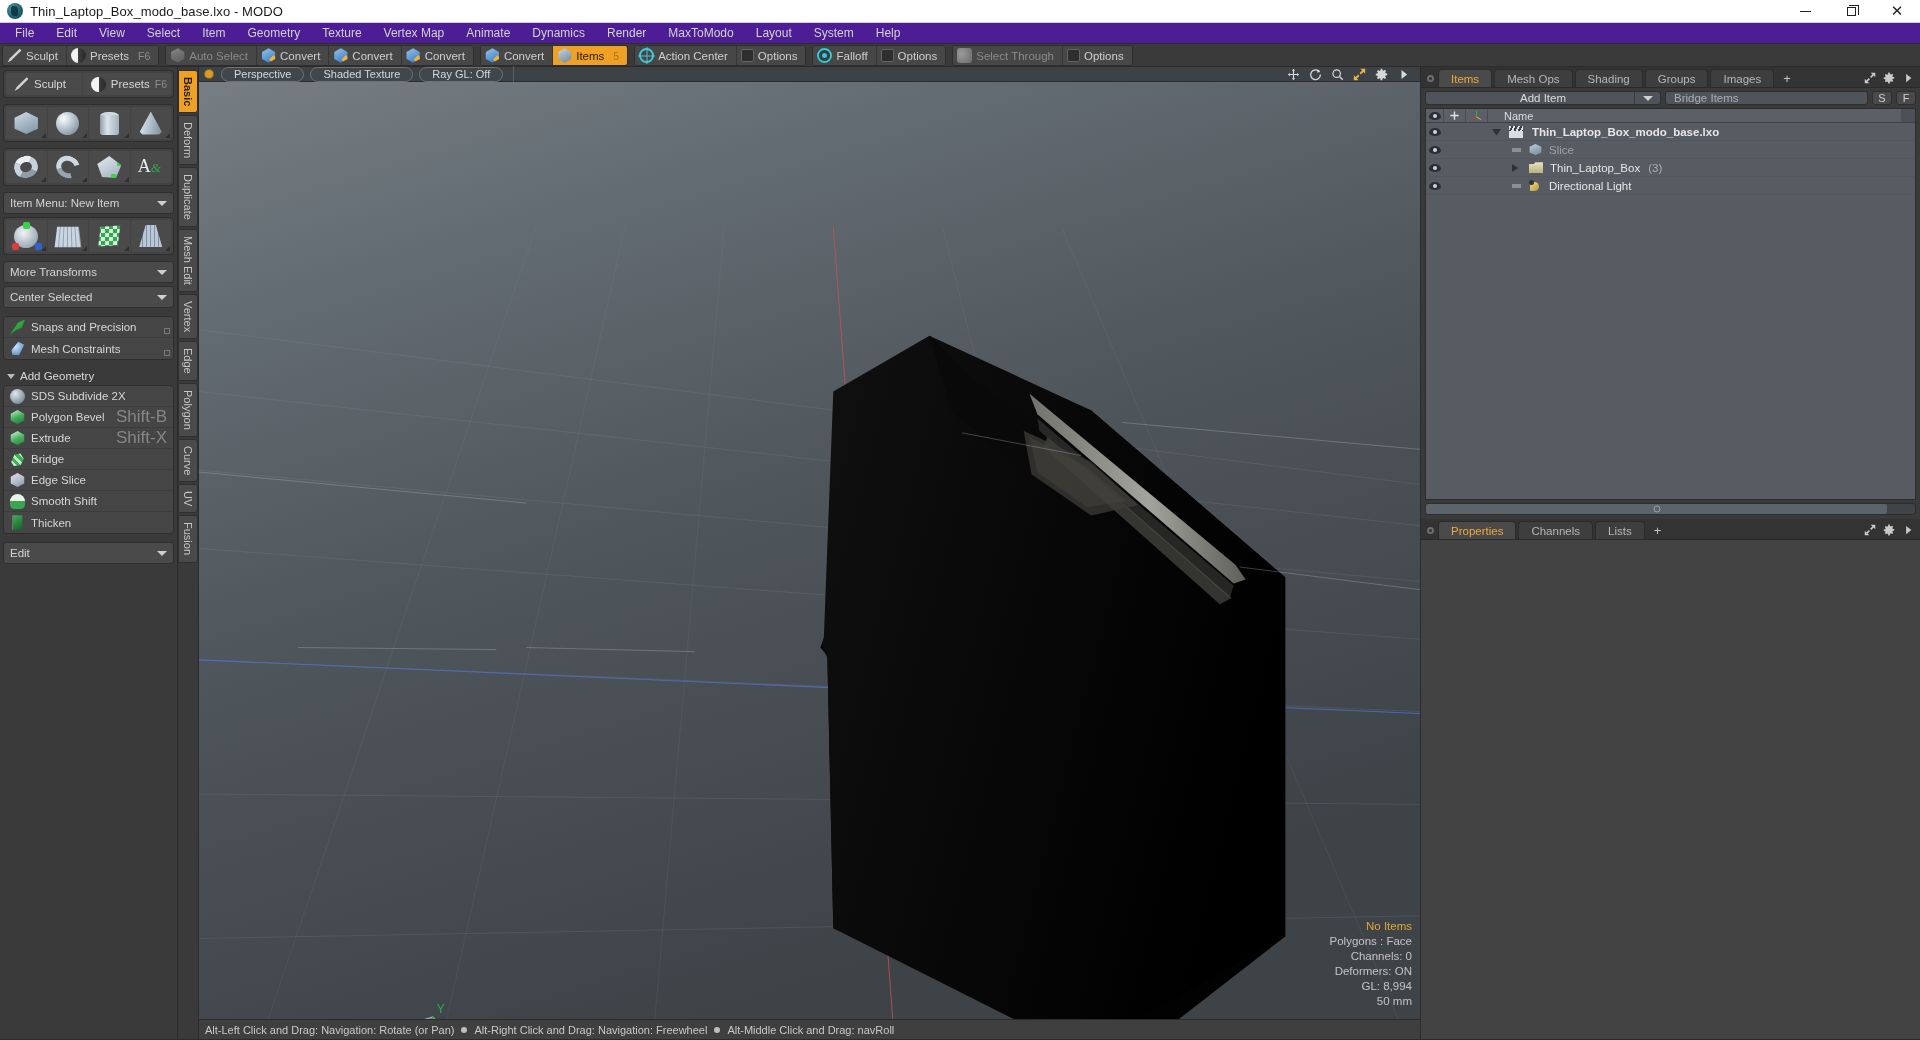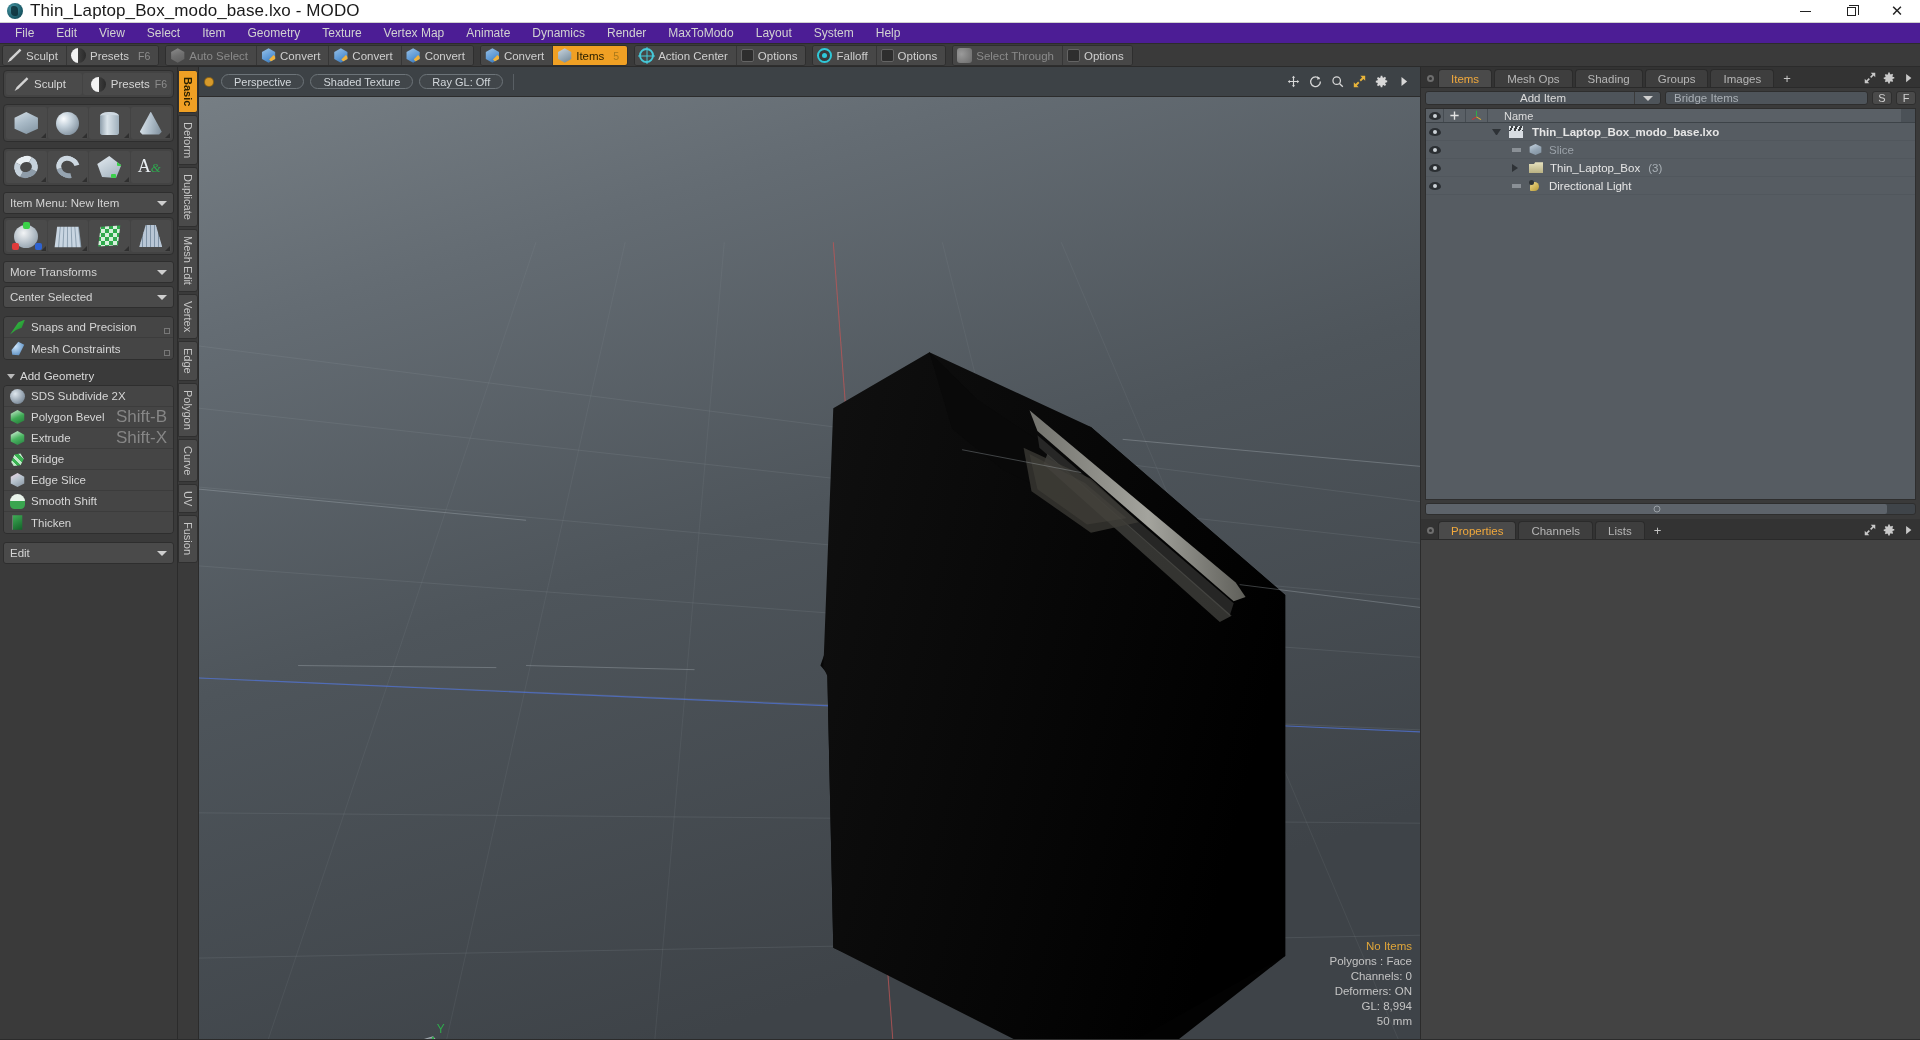--- a/index.html
+++ b/index.html
@@ -20,21 +20,21 @@
   .tb-icon {
     width: 16px; height: 16px; margin-left: 7px; margin-right: 7px;
     border-radius: 50%;
     background: radial-gradient(circle at 35% 35%, #4a9aa8 0%, #1d5f6c 60%, #0d3a44 100%);
     position: relative; flex: 0 0 auto;
   }
   .tb-icon::after{
     content:""; position:absolute; left:4px; top:3px; width:7px; height:10px;
     background:#0c2f38; border-radius: 2px 4px 2px 4px; opacity:.85;
   }
-  .tb-title { font-size: 17px; color: #1a1a1a; flex: 1; letter-spacing: .1px; }
+  .tb-title { font-size: 13px; color: #1a1a1a; flex: 1; letter-spacing: .1px; }
   .tb-controls { display: flex; height: 23px; }
   .tb-btn {
     width: 46px; height: 23px; display: flex; align-items: center; justify-content: center;
     color: #222; font-size: 13px; line-height: 1;
   }
   .glyph-min { width: 11px; height: 1px; background: #222; }
   .glyph-max { width: 9px; height: 9px; border: 1px solid #222; position: relative; }
   .glyph-max::before{ content:""; position:absolute; left:1px; top:-3px; width:9px; height:9px;
      border:1px solid #222; border-bottom:none; border-left:none; }
   .glyph-close { font-size: 15px; line-height: 13px; font-family:"DejaVu Sans",sans-serif; }
@@ -191,21 +191,21 @@
     writing-mode: vertical-rl; text-orientation: mixed;
     font-size: 11px; color:#c8c8c8; background:#4a4a4a; border:1px solid #2f2f2f;
     border-radius: 0 3px 3px 0; margin-bottom:2px; padding:6px 2px;
     display:flex; align-items:center; justify-content:center; white-space:nowrap;
   }
   .vtab.active { background:#f0a024; color:#2a2000; font-weight:bold; }
 
   
   .viewport-wrap { flex:1; display:flex; flex-direction:column; background:#3a3a3a;
      border-right:1px solid #2b2b2b; }
-  .vp-header { height:30px; background:#3d4246; display:flex; align-items:center;
+  .vp-header { height:15px; background:#3d4246; display:flex; align-items:center;
      padding:0 6px; gap:6px; border-bottom:1px solid #2c2c2c; }
   .vp-dot { width:8px;height:8px;border-radius:50%;background:#d79a2b;
      box-shadow:0 0 0 1px #8a6418; margin-right:2px;}
   .vp-pill { height:15px; padding:0 12px; border:1px solid #6d7479; border-radius:8px;
      display:flex; align-items:center; font-size:11px; color:#d3d8dc; background:#41464a;}
   .vp-div { width:1px; height:16px; background:#595f64; margin-left:4px;}
   .vp-tools { margin-left:auto; display:flex; align-items:center; gap:9px; padding-right:4px;}
   .vt-ic { width:13px;height:13px; position:relative; }
 
   .viewport { flex:1; position:relative; overflow:hidden;
@@ -687,20 +687,27 @@
         <div class="vp-stats">
           <div class="first">No Items</div>
           <div>Polygons : Face</div>
           <div>Channels: 0</div>
           <div>Deformers: ON</div>
           <div>GL: 8,994</div>
           <div>50 mm</div>
         </div>
       </div>
 
+      <div class="vp-status">
+        <span>Alt-Left Click and Drag: Navigation: Rotate (or Pan)</span>
+        <span class="sep-dot"></span>
+        <span>Alt-Right Click and Drag: Navigation: Freewheel</span>
+        <span class="sep-dot"></span>
+        <span>Alt-Middle Click and Drag: navRoll</span>
+      </div>
     </div>
 
     <div class="rightpanel">
 
       <div class="panel-tabs">
         <span class="ptab-dot"></span>
         <div id="item-tabs" style="display:flex;align-items:flex-end">
             <div class="ptab active">Items</div>
             <div class="ptab">Mesh Ops</div>
             <div class="ptab">Shading</div>

